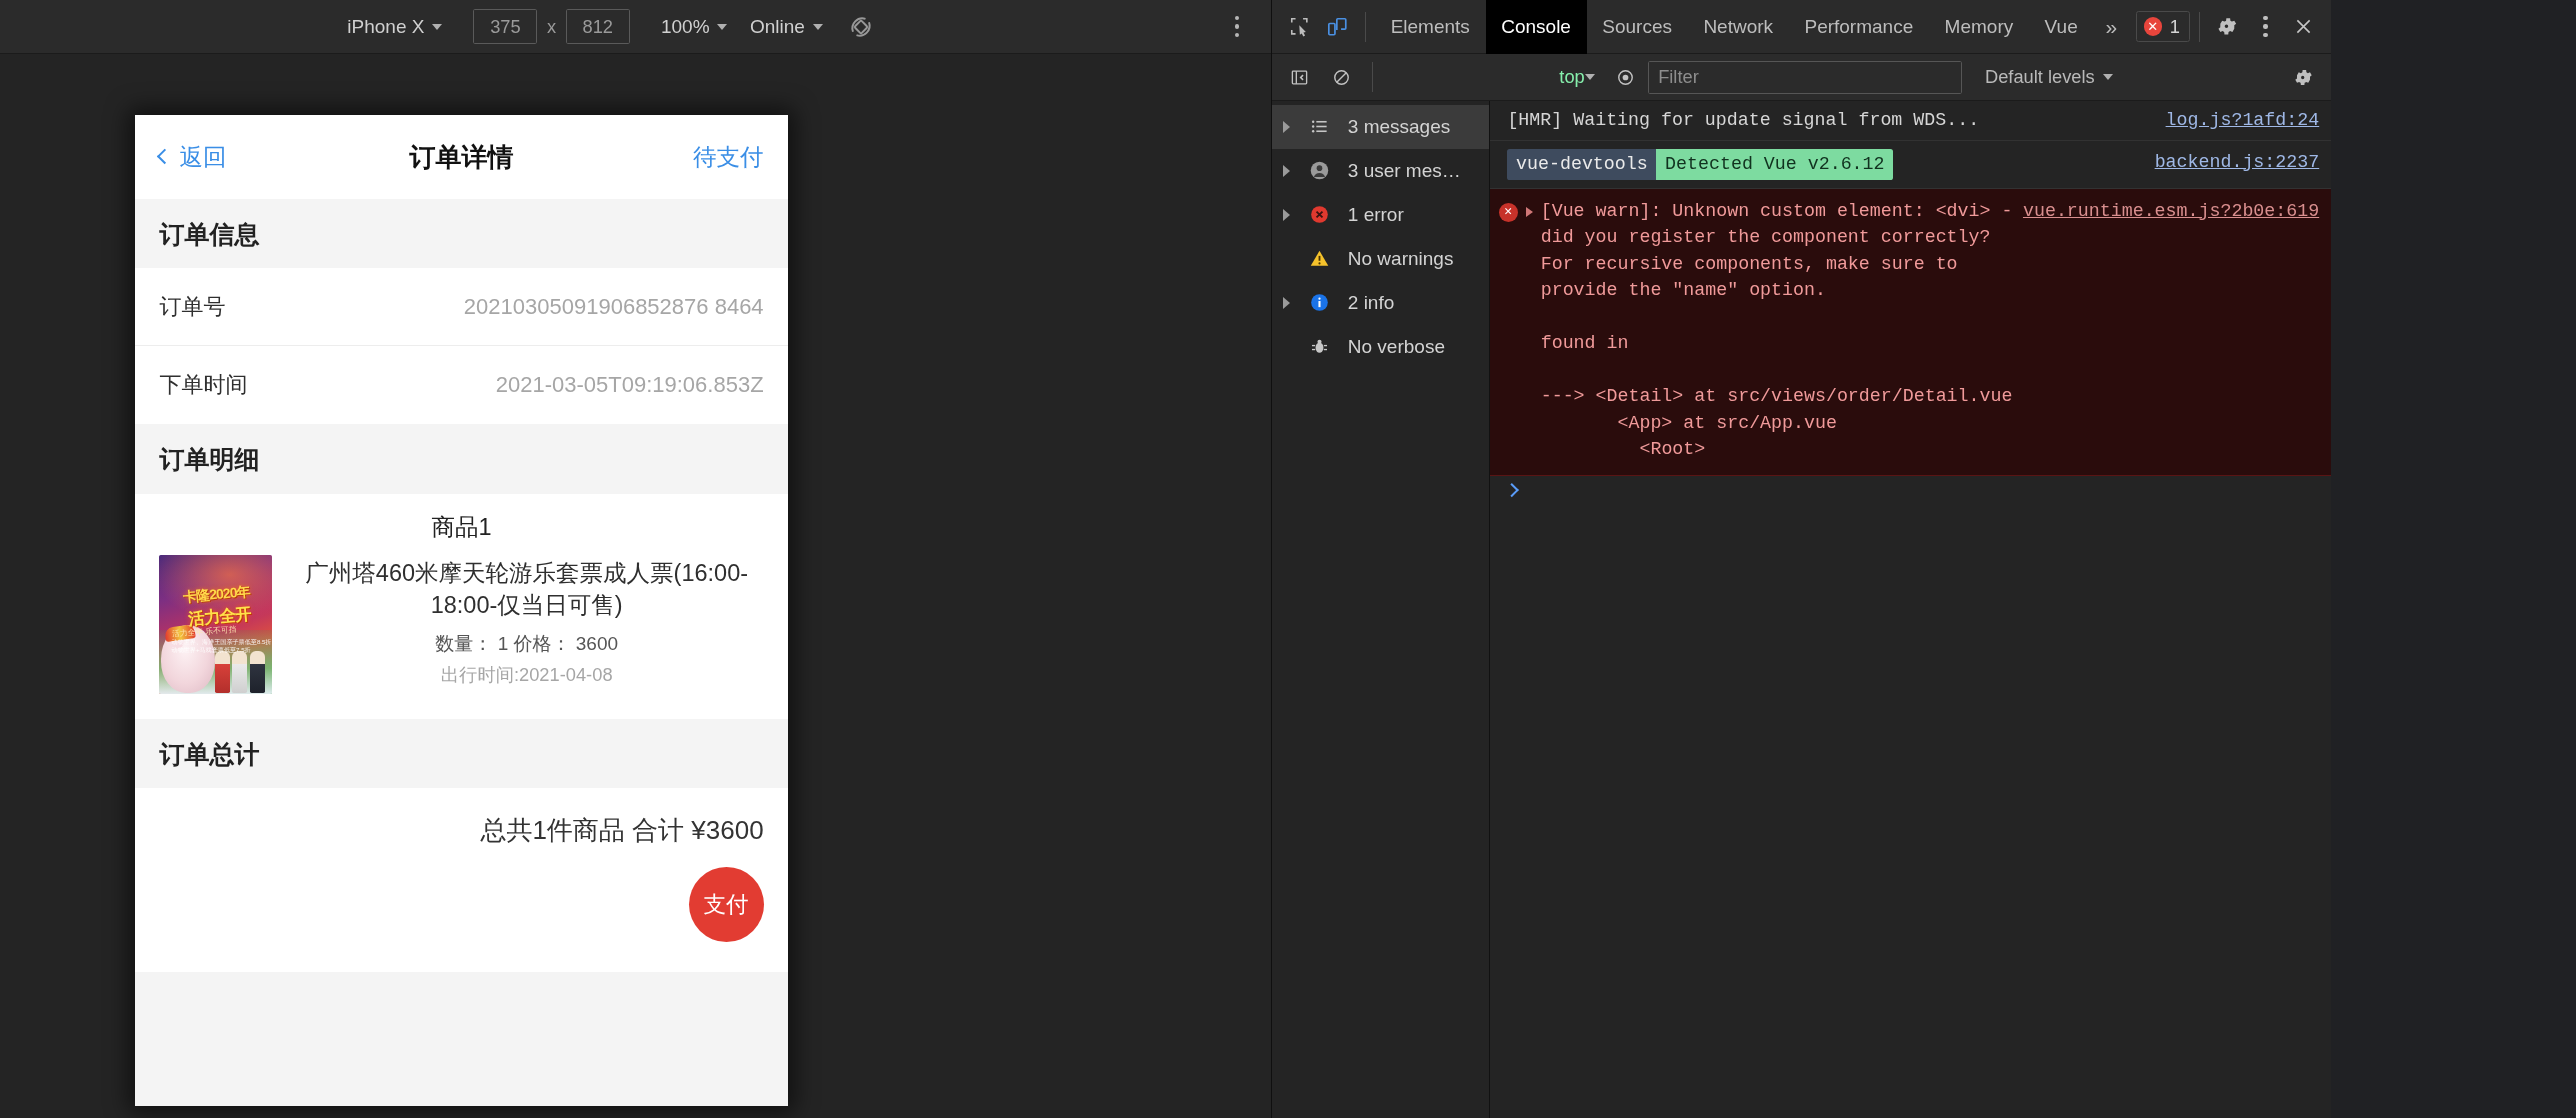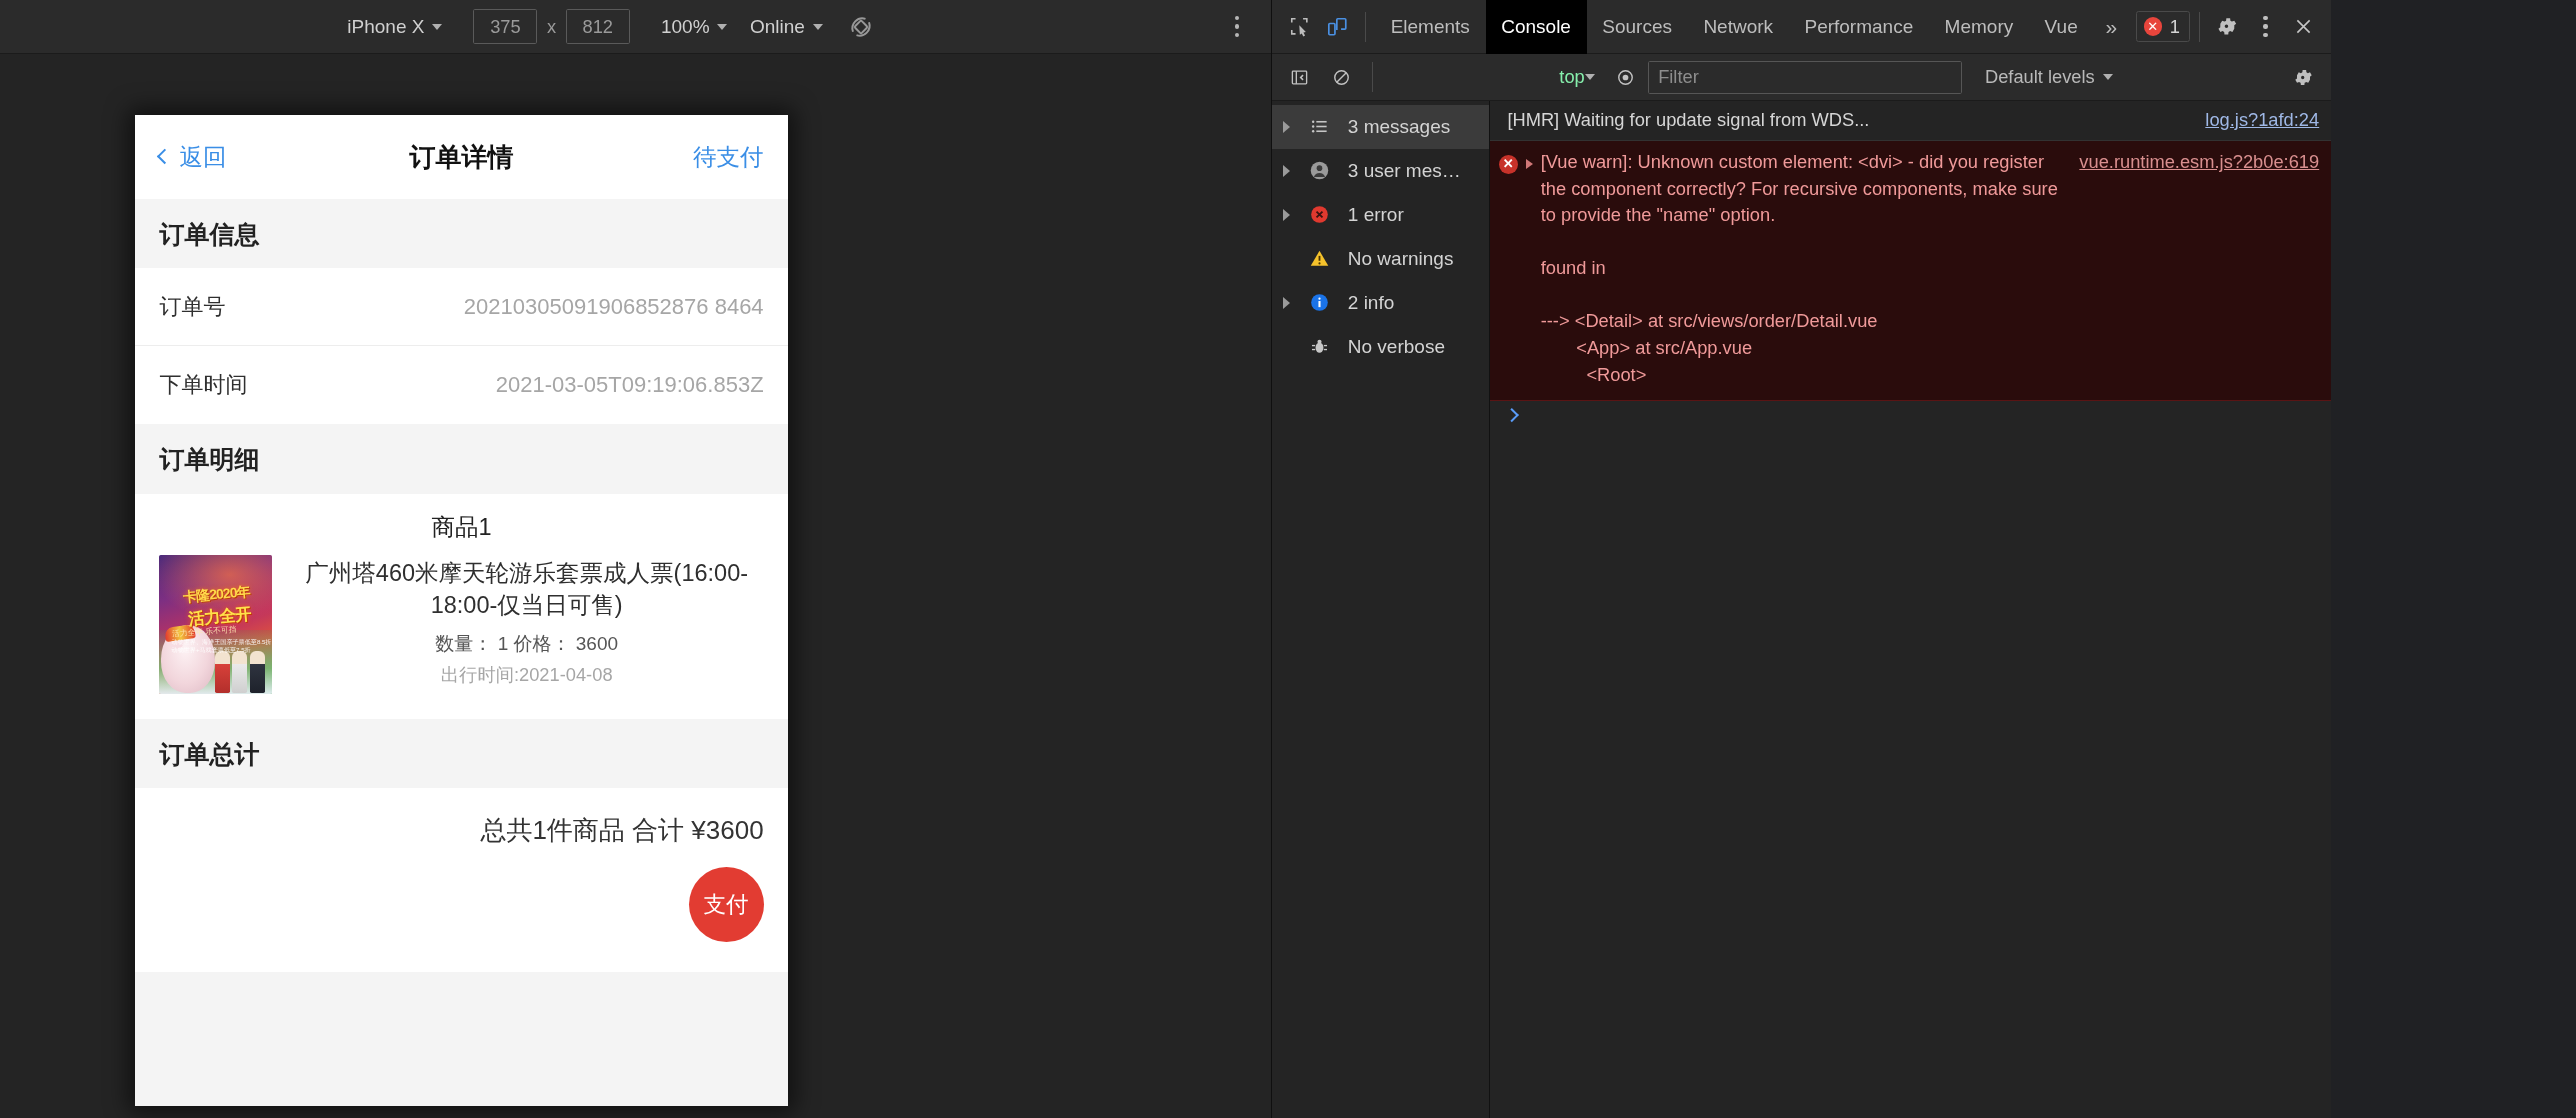--- a/index.html
+++ b/index.html
@@ -262,21 +262,21 @@
     border-left: 7.8px solid #9a9a9a; margin-left: 3.5px; margin-right: 1.7px;
   }
   .cs-tri.hidden { visibility: hidden; }
   .cs-ico { width: 22.6px; height: 22.6px; flex: 0 0 22.6px; display:flex; align-items:center; justify-content:center; }
 
   .console-msgs { flex: 1 1 auto; min-width: 0; overflow: hidden; background: #242424; }
   .msg {
     display: flex; align-items: flex-start; justify-content: space-between;
     padding: 6.1px 12.2px 6.1px 17.4px;
     border-bottom: 0.9px solid #323232;
-    font-family: Liberation Sans, sans-serif;
+    font-family: Liberation Mono, monospace;
     font-size: 18.3px; line-height: 1.45; color: #d6d6d6;
     gap: 8px;
   }
   .msg-src { color: #9fb8e6; text-decoration: underline; white-space: nowrap; font-size: 18.3px; }
   .msg.vuedev { padding-top: 7.8px; padding-bottom: 7.8px; }
   .tag-dark {
     background: #3e4b5e; color: #eaeaea; padding: 2.6px 8.7px;
     border-radius: 2.6px 0 0 2.6px; font-size: 18.3px;
   }
   .tag-green {
@@ -588,20 +588,27 @@
         </div>
       </div>
 
       <div class="console-msgs">
 
         <div class="msg">
           <span>[HMR] Waiting for update signal from WDS...</span>
           <span class="msg-src">log.js?1afd:24</span>
         </div>
 
+        <div class="msg vuedev">
+          <span style="display:flex;align-items:center">
+            <span class="tag-dark">vue-devtools</span>
+            <span class="tag-green">Detected Vue v2.6.12</span>
+          </span>
+          <span class="msg-src">backend.js:2237</span>
+        </div>
 
         <div class="msg error">
           <span class="err-ico">✕</span>
           <span class="err-tri"></span>
           <span class="err-text">[Vue warn]: Unknown custom element: &lt;dvi&gt; - did you register the component correctly? For recursive components, make sure to provide the "name" option.
 
 found in
 
 ---&gt; &lt;Detail&gt; at src/views/order/Detail.vue
        &lt;App&gt; at src/App.vue

